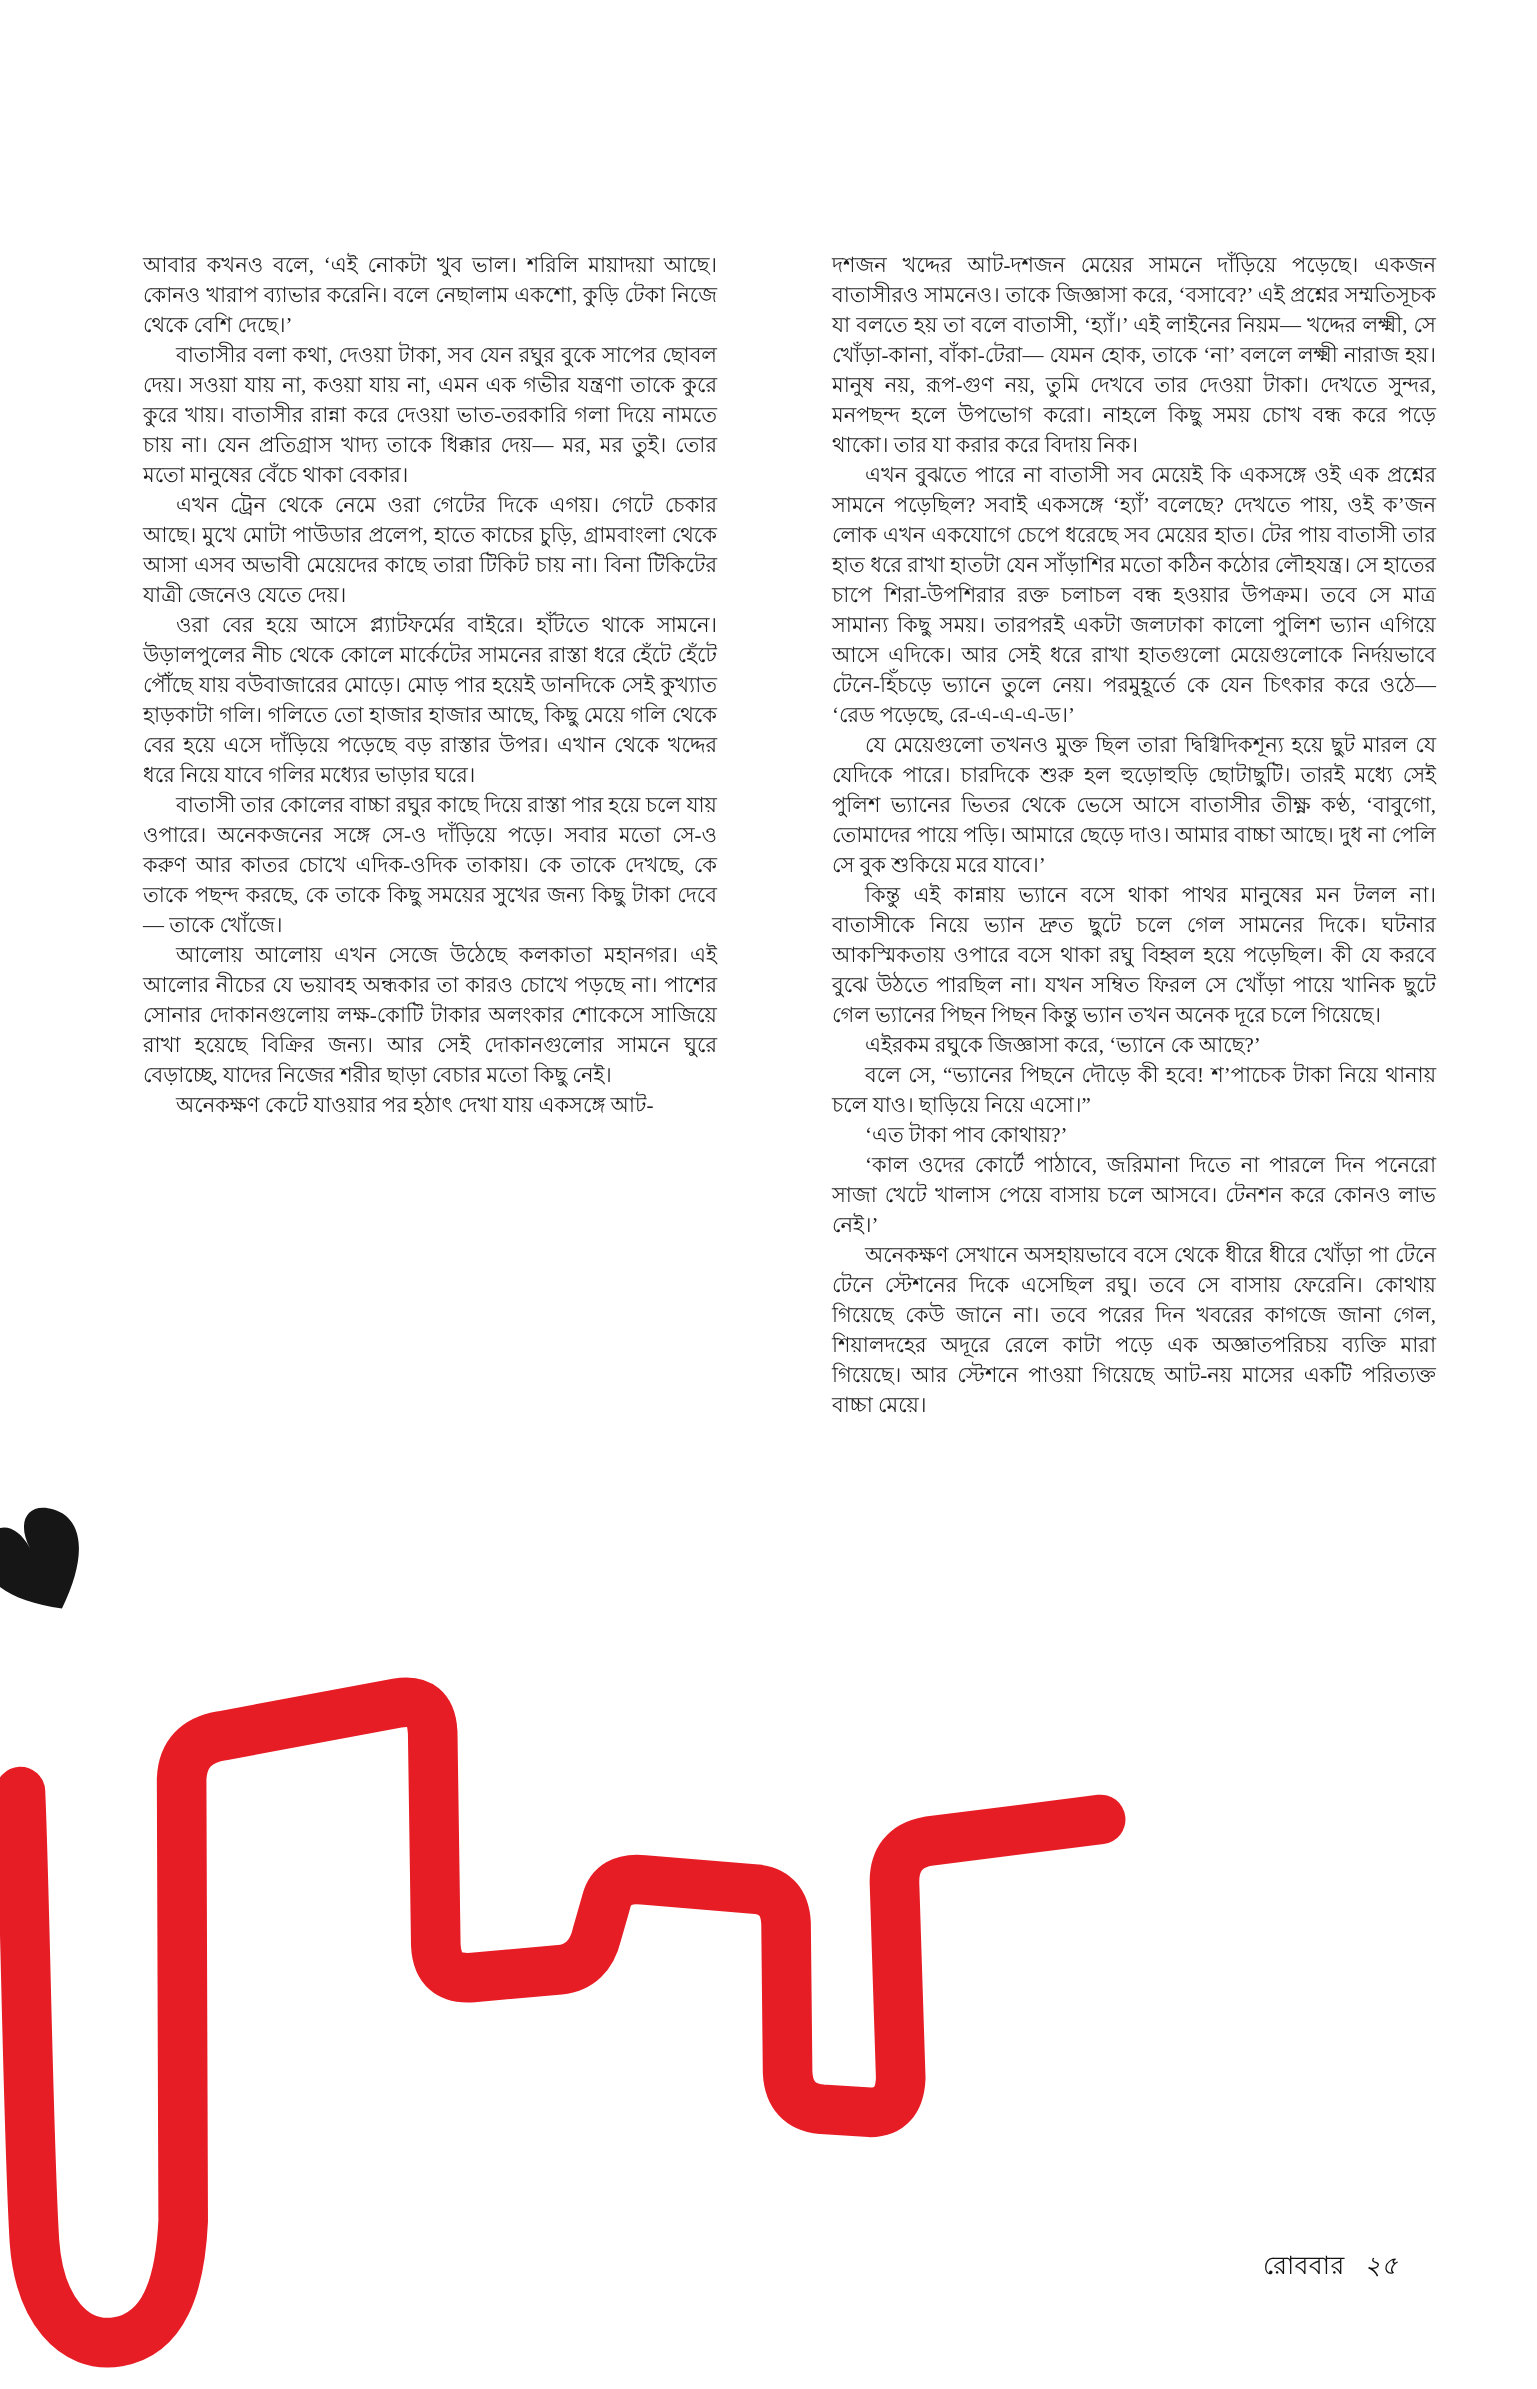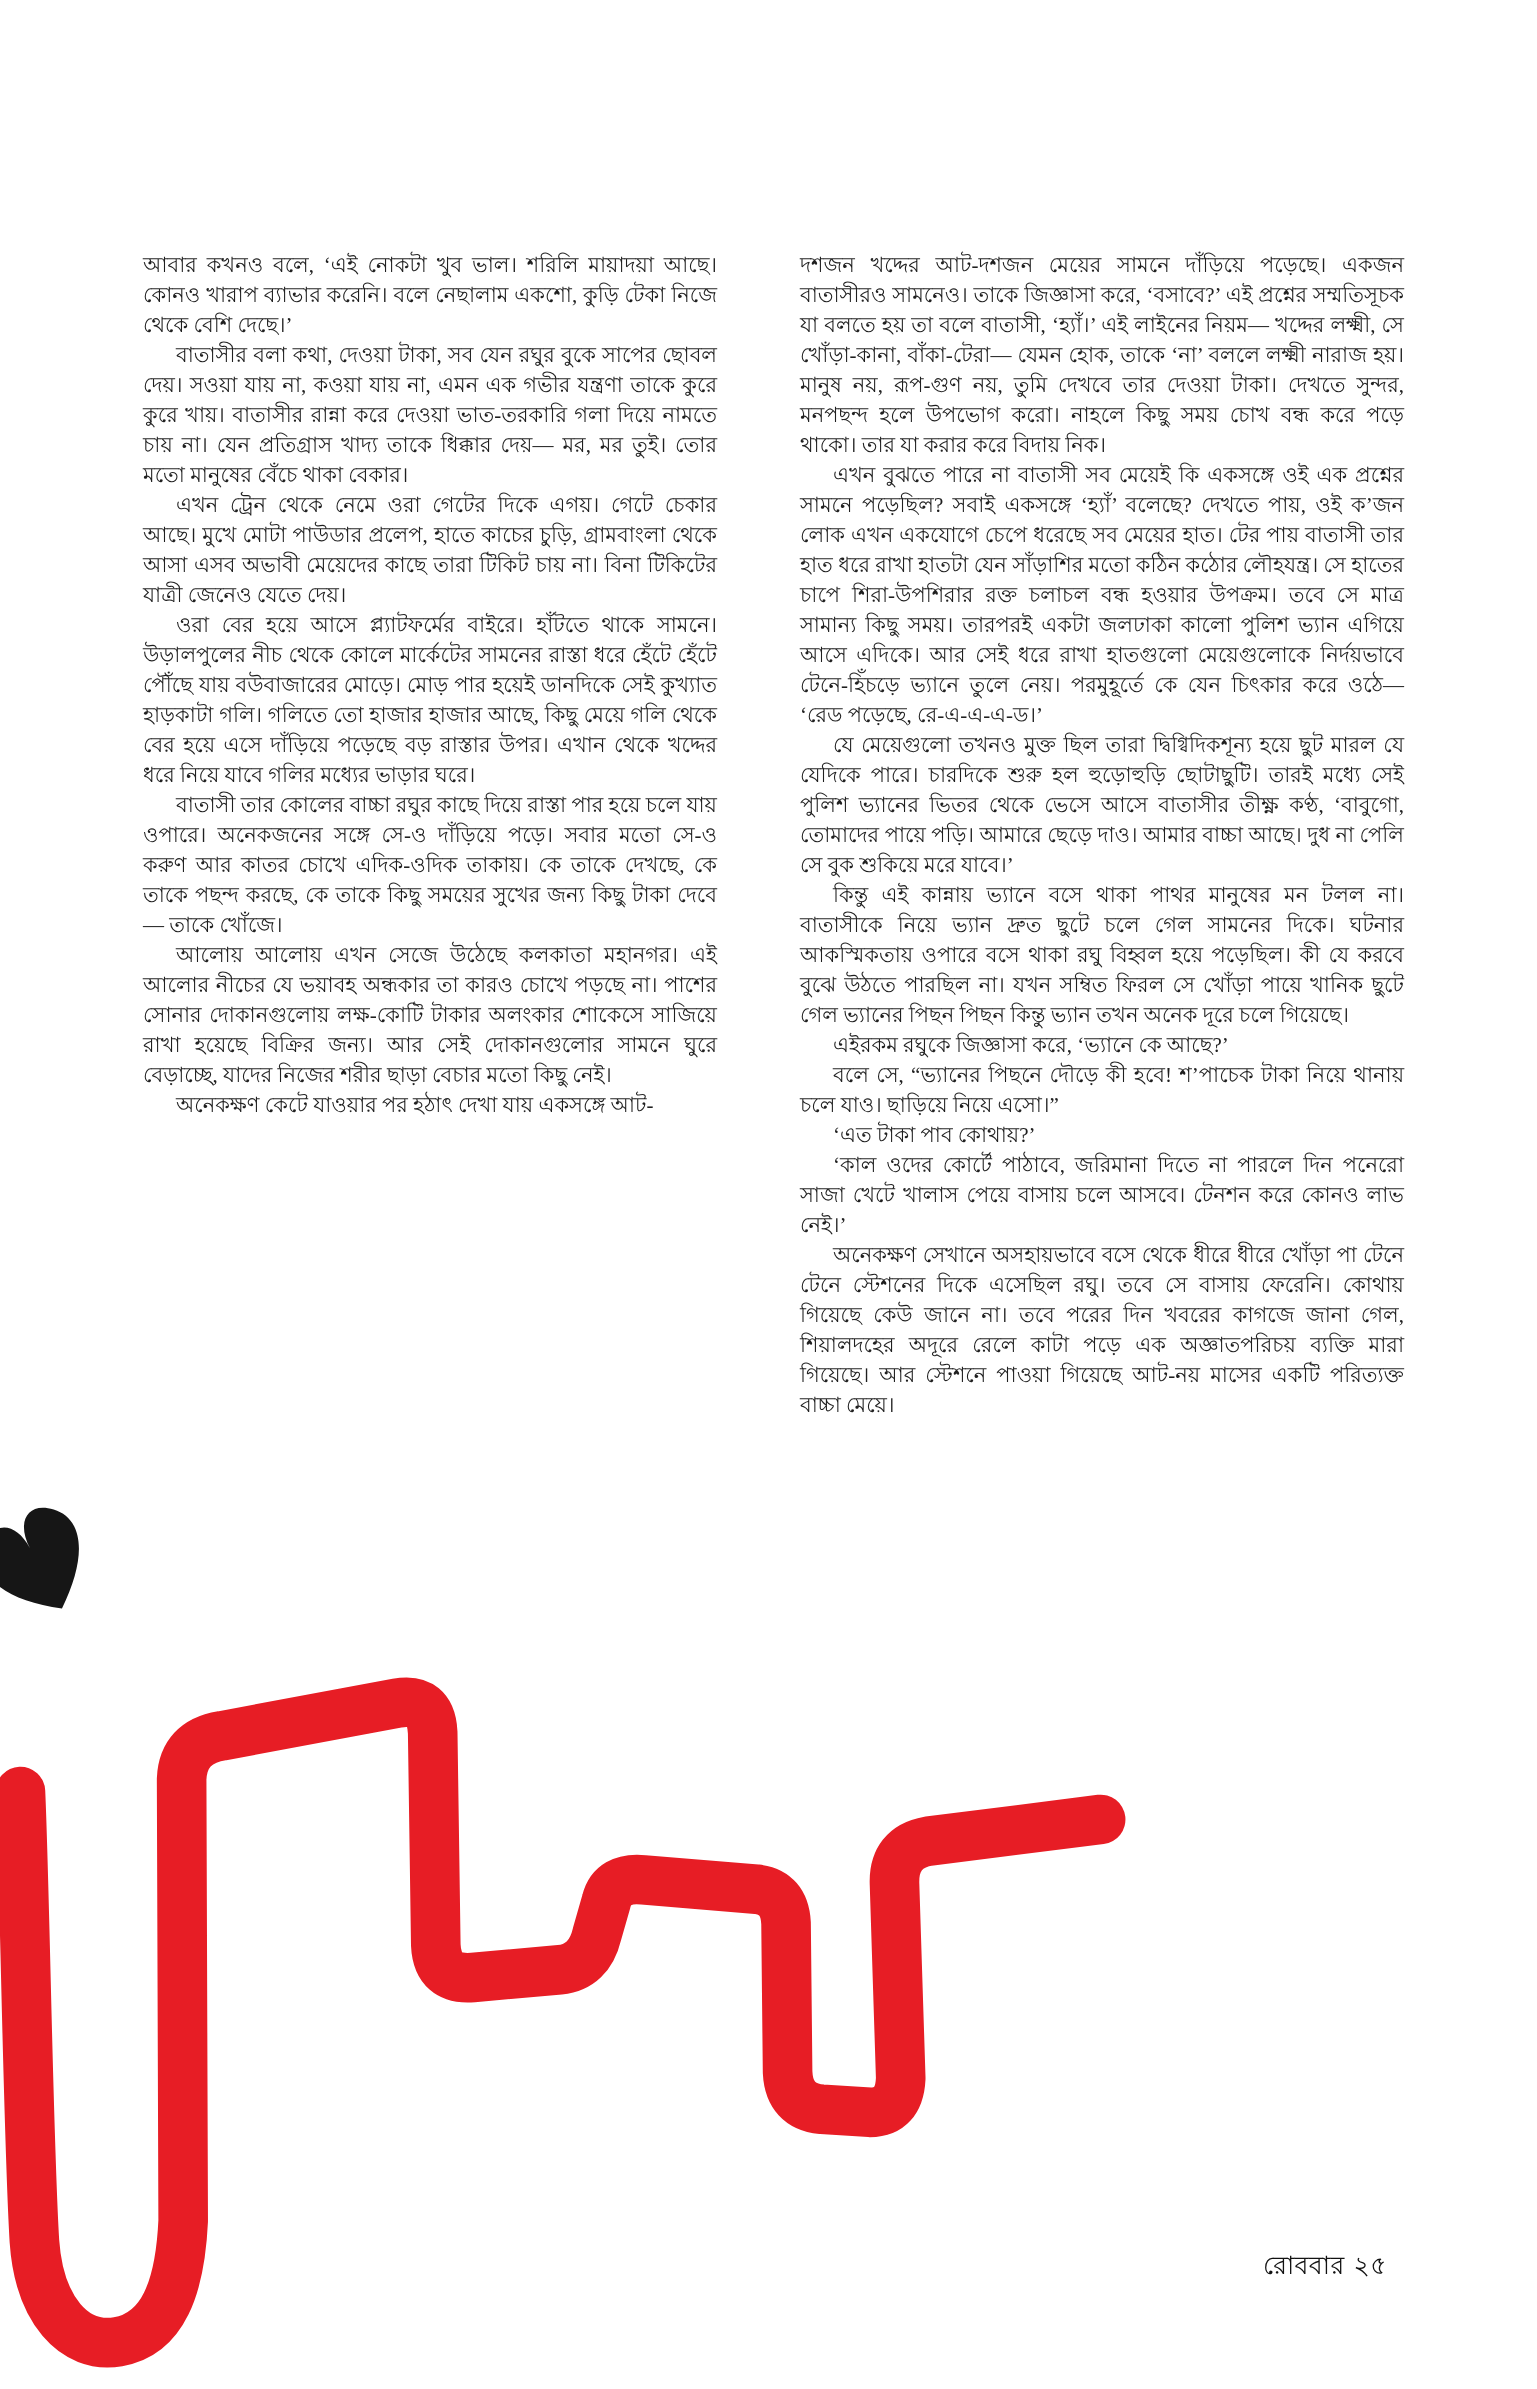--- a/index.html
+++ b/index.html
@@ -13,38 +13,38 @@
   .page { position: absolute; inset: 0; padding-left: 22px; }
   .col {
     position: absolute;
     top: 250px;
     color: #1f1f1f;
     font-size: 21px;
     line-height: 30px;
     text-align: justify;
   }
   .col-left  { left: 143px;  width: 574px; }
-  .col-right { left: 800px; width: 604px; }
+  .col-right { left: 832px; width: 604px; }
   .para { margin: 0; text-indent: 33px; }
   .para.no-indent { text-indent: 0; }
   .art-layer {
     position: absolute; left: 0; top: 0;
     width: 1538px; height: 2389px;
     pointer-events: none;
   }
   .footer {
     position: absolute;
     left: 1263px; top: 2246px;
     width: 186px;
     font-size: 25px;
     color: #111111;
     letter-spacing: 0.4px;
     white-space: nowrap;
   }
-  .footer .pageno { margin-left: 9px; }
+  .footer .pageno { margin-left: 20px; font-style: italic; }
 </style>
 </head>
 <body>
 
 <div class="page">
 
   <div class="col col-left">
       <p class="para no-indent">আবার কখনও বলে, ‘এই নোকটা খুব ভাল। শরিলি মায়াদয়া আছে। কোনও খারাপ ব্যাভার করেনি। বলে নেছালাম একশো, কুড়ি টেকা নিজে থেকে বেশি দেছে।’</p>
       <p class="para">বাতাসীর বলা কথা, দেওয়া টাকা, সব যেন রঘুর বুকে সাপের ছোবল দেয়। সওয়া যায় না, কওয়া যায় না, এমন এক গভীর যন্ত্রণা তাকে কুরে কুরে খায়। বাতাসীর রান্না করে দেওয়া ভাত-তরকারি গলা দিয়ে নামতে চায় না। যেন প্রতিগ্রাস খাদ্য তাকে ধিক্কার দেয়— মর, মর তুই। তোর মতো মানুষের বেঁচে থাকা বেকার।</p>
       <p class="para">এখন ট্রেন থেকে নেমে ওরা গেটের দিকে এগয়। গেটে চেকার আছে। মুখে মোটা পাউডার প্রলেপ, হাতে কাচের চুড়ি, গ্রামবাংলা থেকে আসা এসব অভাবী মেয়েদের কাছে তারা টিকিট চায় না। বিনা টিকিটের যাত্রী জেনেও যেতে দেয়।</p>

